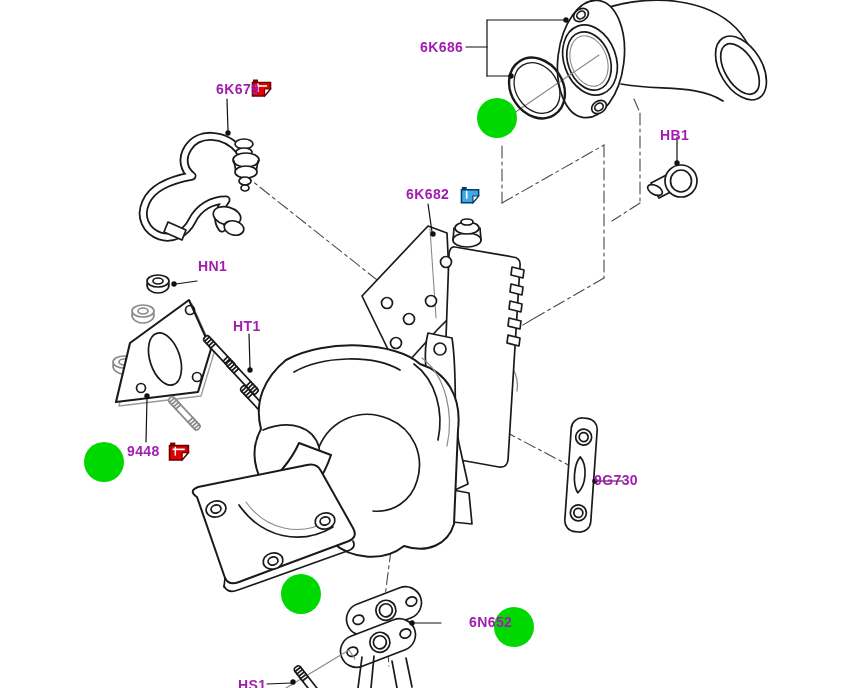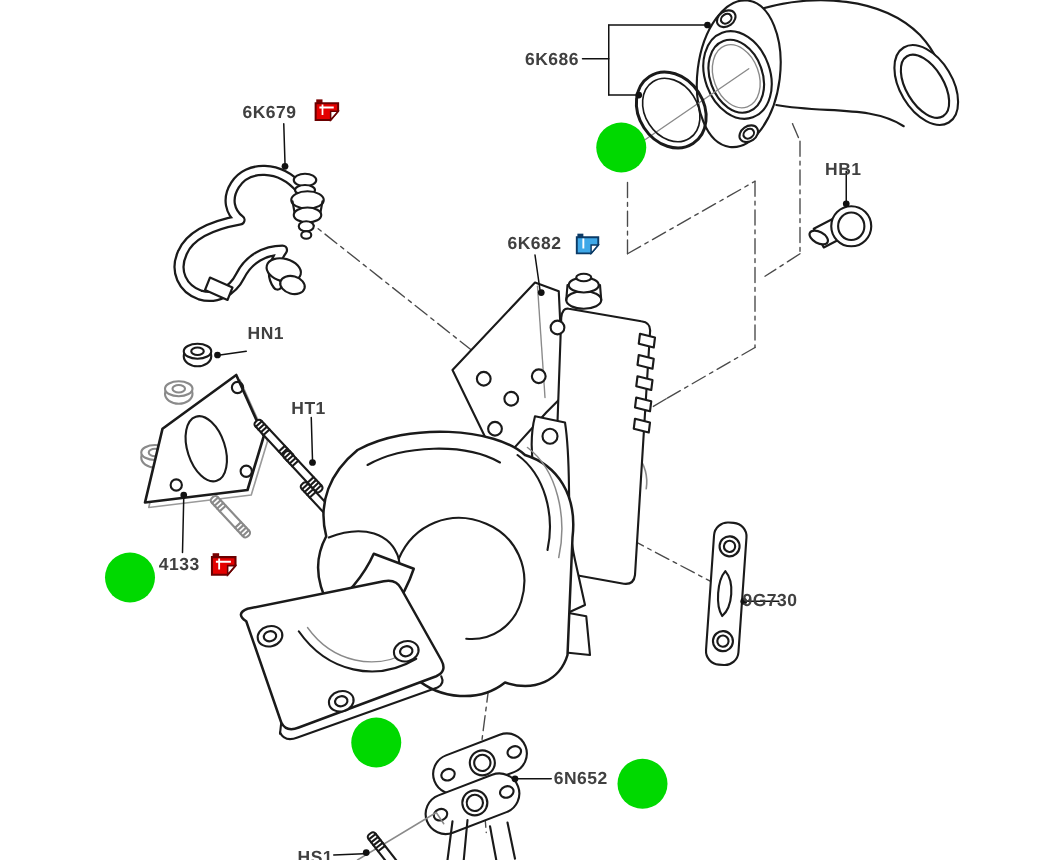--- a/index.html
+++ b/index.html
@@ -1,20 +1,20 @@
 <!DOCTYPE html>
 <html><head>
 <meta charset="utf-8">
 <style>
   html,body{margin:0;padding:0}
   body{width:841px;height:688px;position:relative;background:#ffffff;overflow:hidden;
        font-family:"Liberation Sans",sans-serif}
   .stage{position:absolute;left:0;top:0;width:841px;height:688px}
   .artwork{position:absolute;left:0;top:0}
-  .part-label{position:absolute;color:#404040;font-size:14px;font-weight:bold;
+  .part-label{position:absolute;color:#a21caf;font-size:14px;font-weight:bold;
               letter-spacing:.4px;white-space:nowrap;line-height:14px;cursor:pointer}
   .hotspot{position:absolute;width:40px;height:40px;border-radius:50%;background:#00d900;cursor:pointer}
   .flag{position:absolute;cursor:pointer}
 </style>
 </head>
 <body>
 
 <div class="stage">
 
 <svg class="artwork" width="841" height="688" viewBox="0 0 841 688" stroke="#1a1a1a" stroke-width="1.7" fill="none" stroke-linecap="round" stroke-linejoin="round">
@@ -273,24 +273,24 @@
 </div>
 <div class="flag" style="left:460px;top:185px">
   <svg width="21" height="22" viewBox="0 0 22 20">
     <rect x="2" y="0.5" width="5" height="4" fill="#0b3a66"></rect>
     <path d="M1.5 3.5 H19.5 V10 L13.5 17 H1.5 Z" fill="#3fa8e8" stroke="#0b3a66" stroke-width="1.6"></path>
     <path d="M19.5 10 L13.5 17 V10 Z" fill="#fff" stroke="#0b3a66" stroke-width="1.2"></path>
     <line x1="7" y1="4.5" x2="7" y2="13" stroke="#fff" stroke-width="1.6"></line>
   </svg>
 </div>
 
-<div class="part-label" style="left:194px;top:82px">6K679</div>
+<div class="part-label" style="left:216px;top:82px">6K679</div>
 <div class="part-label" style="left:420px;top:40px">6K686</div>
 <div class="part-label" style="left:660px;top:128px">HB1</div>
 <div class="part-label" style="left:406px;top:187px">6K682</div>
 <div class="part-label" style="left:198px;top:259px">HN1</div>
 <div class="part-label" style="left:233px;top:319px">HT1</div>
-<div class="part-label" style="left:127px;top:444px">4133</div>
+<div class="part-label" style="left:127px;top:444px">9448</div>
 <div class="part-label" style="left:594px;top:473px">9G730</div>
-<div class="part-label" style="left:443px;top:615px">6N652</div>
+<div class="part-label" style="left:469px;top:615px">6N652</div>
 <div class="part-label" style="left:238px;top:678px">HS1</div>
 
 </div>
 
 </body></html>

